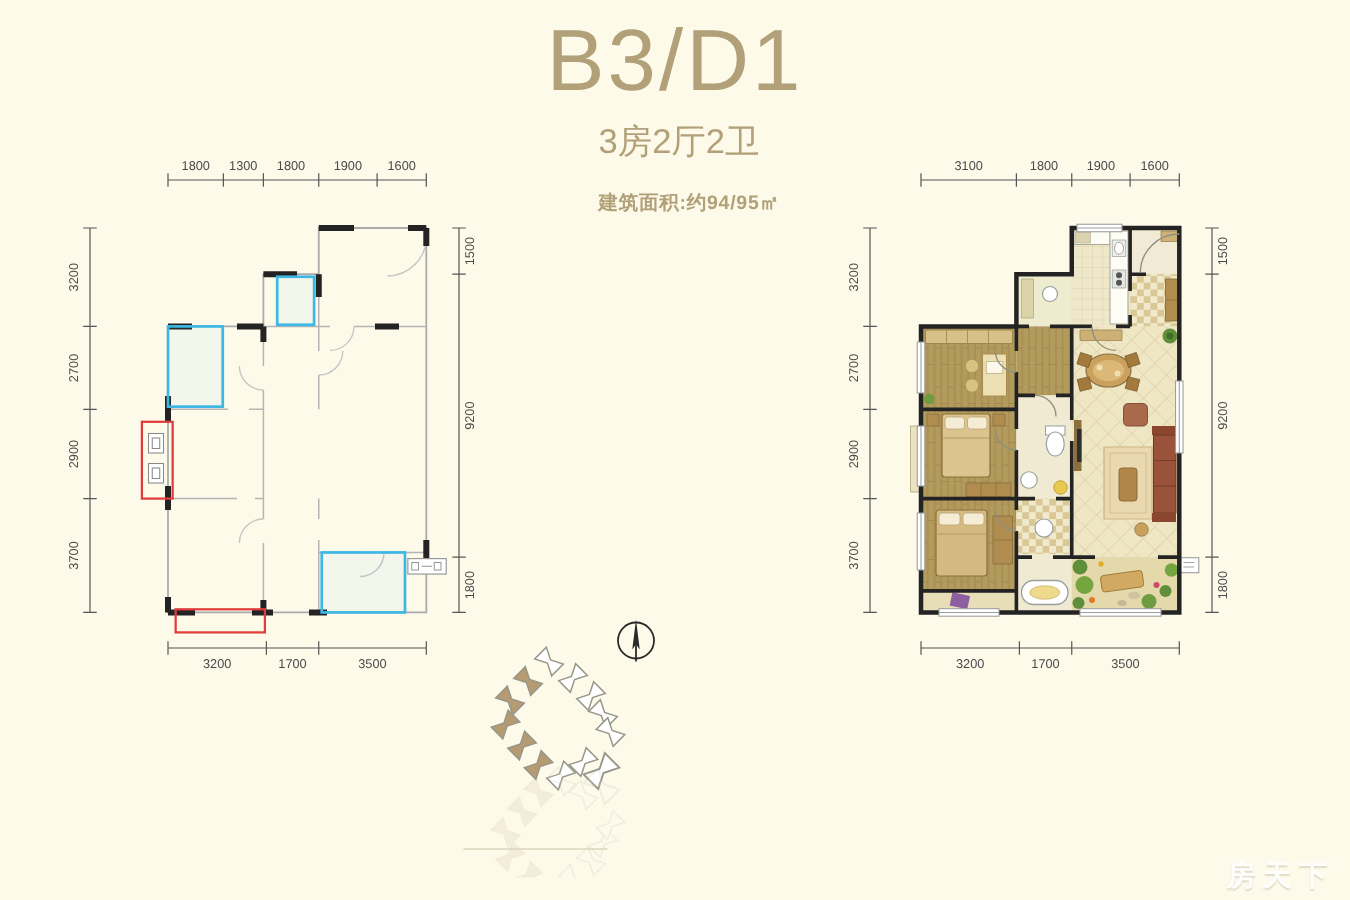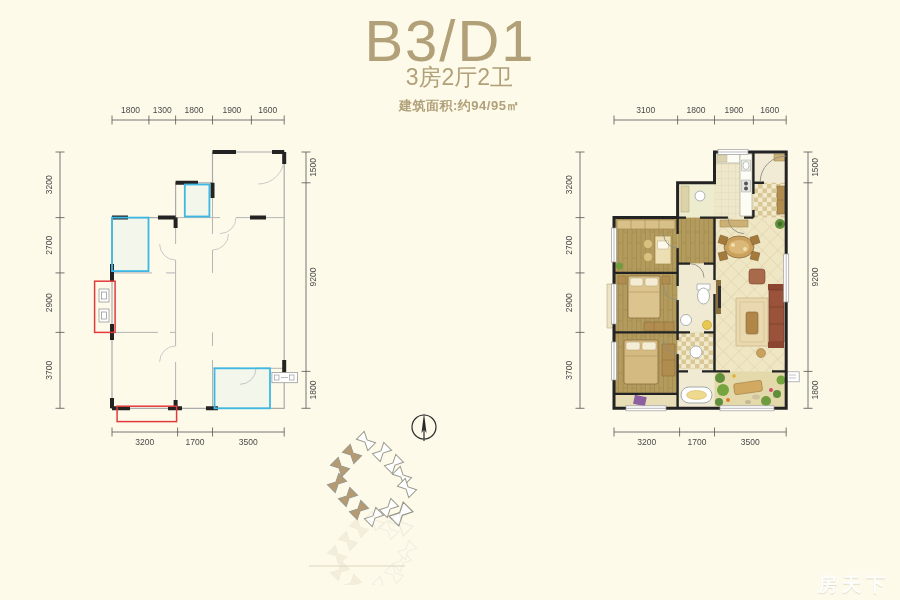--- a/index.html
+++ b/index.html
@@ -1,23 +1,23 @@
 <!DOCTYPE html>
 <html style="--bg: #fdfaea; --accent: #b1a078; --wall: #232323; --window: #3db7e4; --redmark: #e23b3b; --highlight: #b59a72; --wm: #ffffff; --wood: #b39b5e; --tile: #efe6c4;"><head>
 <meta charset="utf-8">
 <style>
   html,body{margin:0;padding:0;}
   .canvas{position:relative;width:900px;height:600px;background:var(--bg,#fdfaea);overflow:hidden;
           font-family:"Liberation Sans","DejaVu Sans",sans-serif;}
   
   .hdr-title{position:absolute;left:0;right:0;top:12px;text-align:center;
              font-size:58px;font-weight:300;letter-spacing:2px;color:var(--accent,#b1a078);line-height:1;}
-  .hdr-sub{position:absolute;left:399px;top:65px;color:var(--accent,#b1a078);text-align:center;}
+  .hdr-sub{position:absolute;left:399px;top:82px;color:var(--accent,#b1a078);}
   .hdr-sub .rooms{font-size:23px;line-height:1.05;}
-  .hdr-sub .area{font-size:13px;font-weight:bold;margin-top:8px;letter-spacing:0.5px;}
+  .hdr-sub .area{font-size:13px;font-weight:bold;margin-top:20px;letter-spacing:0.5px;}
   
   .plan{position:absolute;width:320px;height:368px;}
   .plan-left{left:40px;top:94px;}
   .plan-right{left:560px;top:94px;}
   .siteplan{position:absolute;left:303px;top:400px;width:170px;height:185px;}
   svg text.dim{font-family:"Liberation Sans","DejaVu Sans",sans-serif;font-size:8.5px;fill:#4a4a4a;}
   .wall{stroke:var(--wall,#232323);}
   .winbox{stroke:var(--window,#3db7e4);fill:rgba(61,183,228,0.05);}
   .redbox{stroke:var(--redmark,#e23b3b);fill:none;}
   .b-n{fill:#ffffff;stroke:#97978a;stroke-width:1;}

